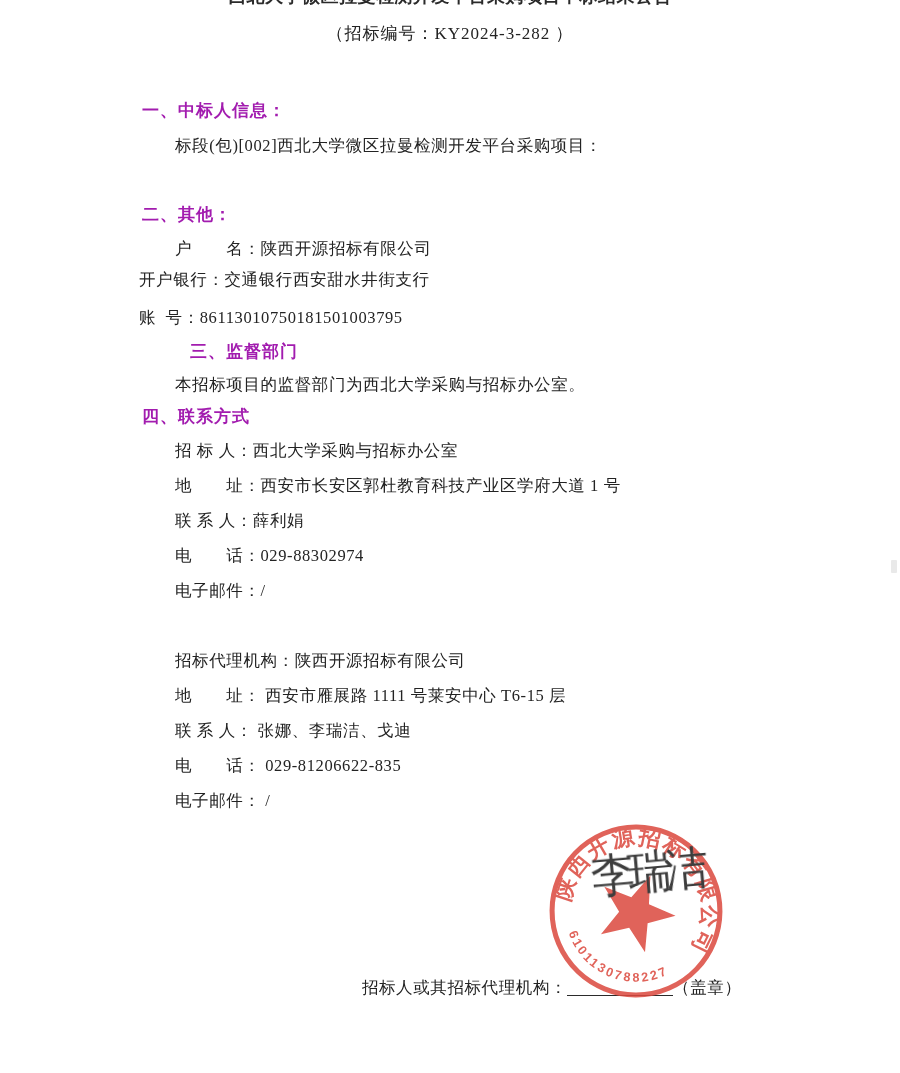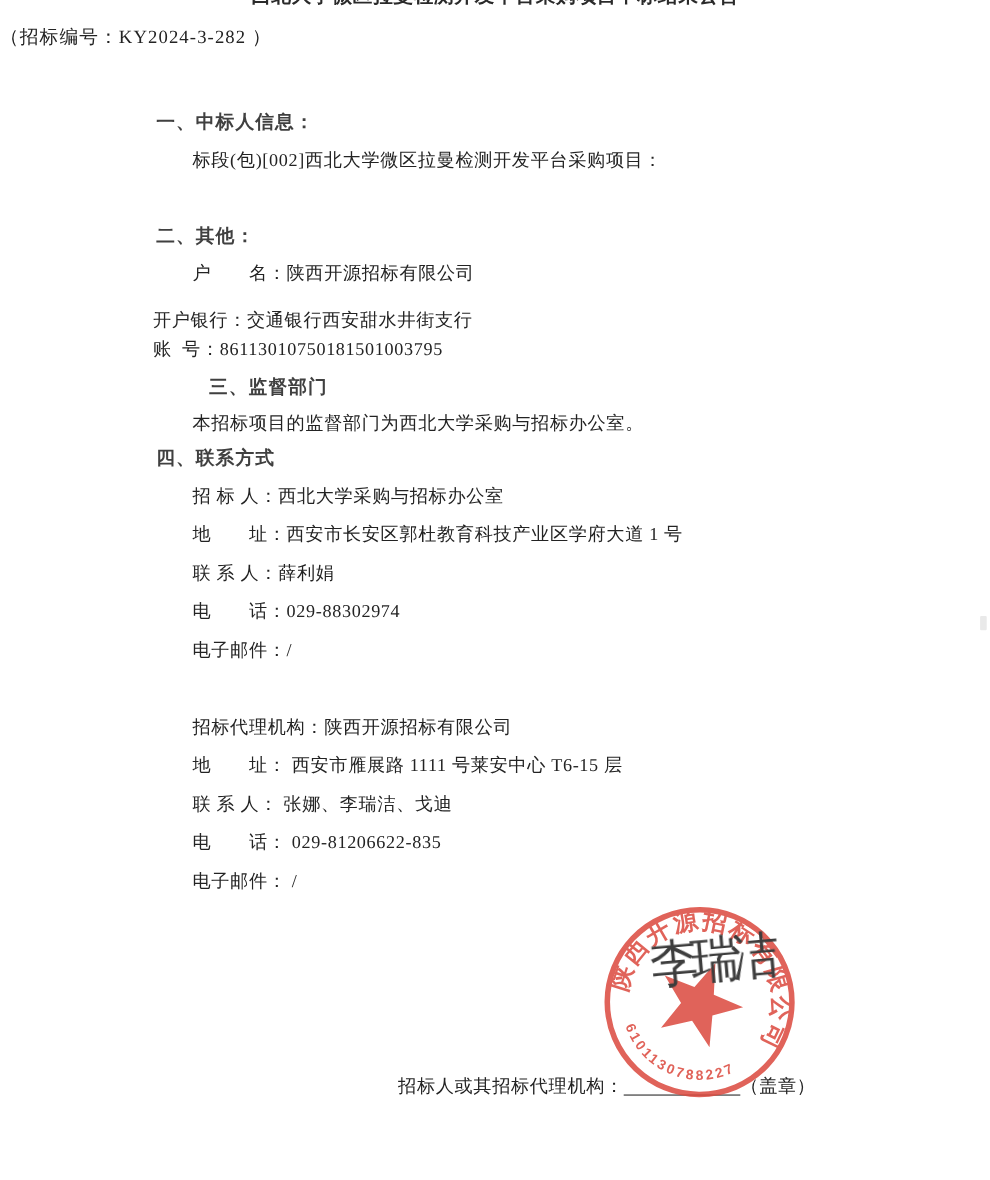--- a/index.html
+++ b/index.html
@@ -20,34 +20,34 @@
     line-height:22px;
     color:#232323;
   }
   .heading {
     position:absolute;
     white-space:pre;
     font-family:"Liberation Sans","DejaVu Sans",sans-serif;
     font-weight:bold;
     font-size:17px;
     letter-spacing:1px;
-    color:#404040;
+    color:#a21caf;
   }
   .clip-title {
     position:absolute; top:0; left:0; width:900px; height:9px;
     overflow:hidden; text-align:center;
   }
   .clip-title .inner {
     display:inline-block;
     position:relative; top:-16px;
     font-size:18px; font-weight:bold; letter-spacing:0.5px; color:#2a2a2a;
   }
   .tender-no {
     position:absolute; top:22px; left:0; width:900px;
-    font-size:17px; letter-spacing:1px; color:#232323;
+    text-align:center; font-size:17px; letter-spacing:1px; color:#232323;
     white-space:pre;
   }
   .blank {
     display:inline-block;
     border-bottom:1.4px solid #2b2b2b;
     height:18px;
     vertical-align:-3px;
   }
   .blank-sign { width:86px; }
   .blank-seal { width:106px; }
@@ -85,21 +85,21 @@
     <span class="inner">西北大学微区拉曼检测开发平台采购项目中标结果公告</span>
   </div>
 
   <div class="tender-no">（招标编号：KY2024-3-282 ）</div>
 
   <div class="heading" style="left:142px; top:99px;">一、中标人信息：</div>
   <div class="line" style="left:175px; top:135px;">标段(包)[002]西北大学微区拉曼检测开发平台采购项目：</div>
 
   <div class="heading" style="left:142px; top:203px;">二、其他：</div>
   <div class="line" style="left:175px; top:238px;">户　　名：陕西开源招标有限公司</div>
-  <div class="line" style="left:139px; top:280px;">开户银行：交通银行西安甜水井街支行</div>
+  <div class="line" style="left:139px; top:269px;">开户银行：交通银行西安甜水井街支行</div>
   <div class="line" style="left:139px; top:307px;">账  号：86113010750181501003795</div>
 
   <div class="heading" style="left:142px; top:340px;margin-left:48px;">三、监督部门</div>
   <div class="line" style="left:175px; top:374px;">本招标项目的监督部门为西北大学采购与招标办公室。</div>
 
   <div class="heading" style="left:142px; top:405px;">四、联系方式</div>
 
   <div class="line" style="left:175px; top:440px;">招 标 人：西北大学采购与招标办公室</div>
   <div class="line" style="left:175px; top:475px;">地　　址：西安市长安区郭杜教育科技产业区学府大道 1 号</div>
   <div class="line" style="left:175px; top:510px;">联 系 人：薛利娟</div>

